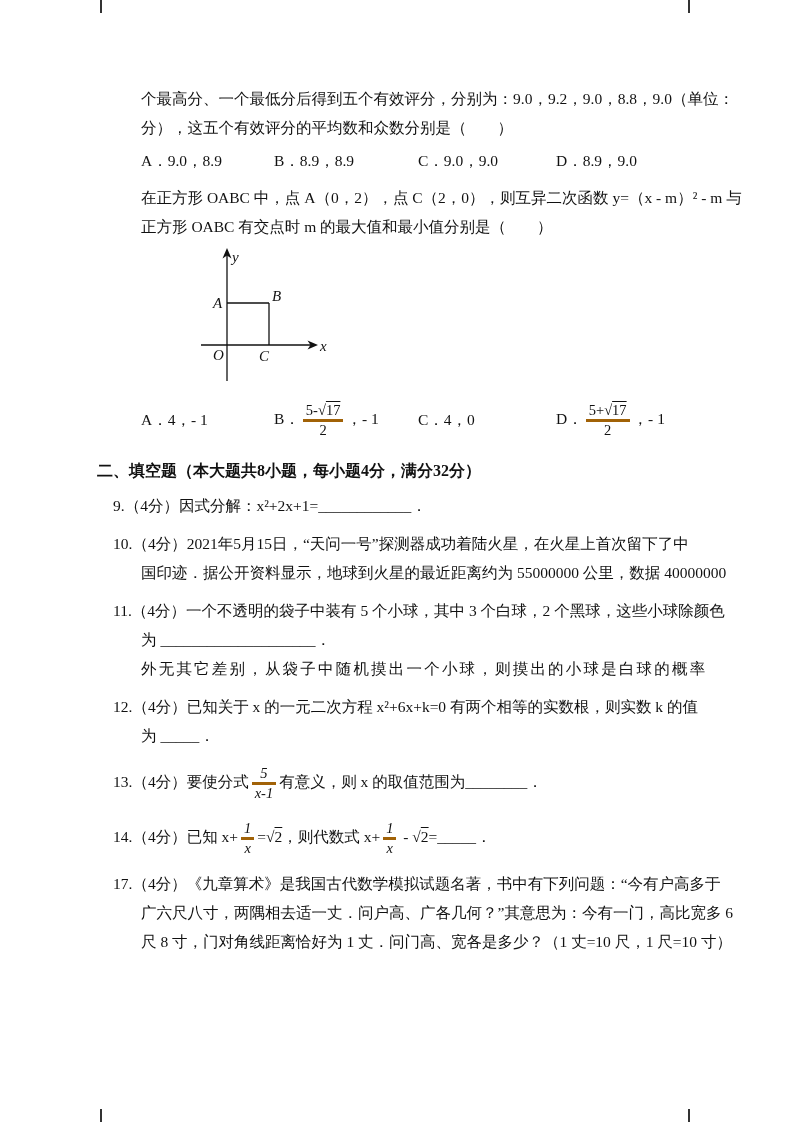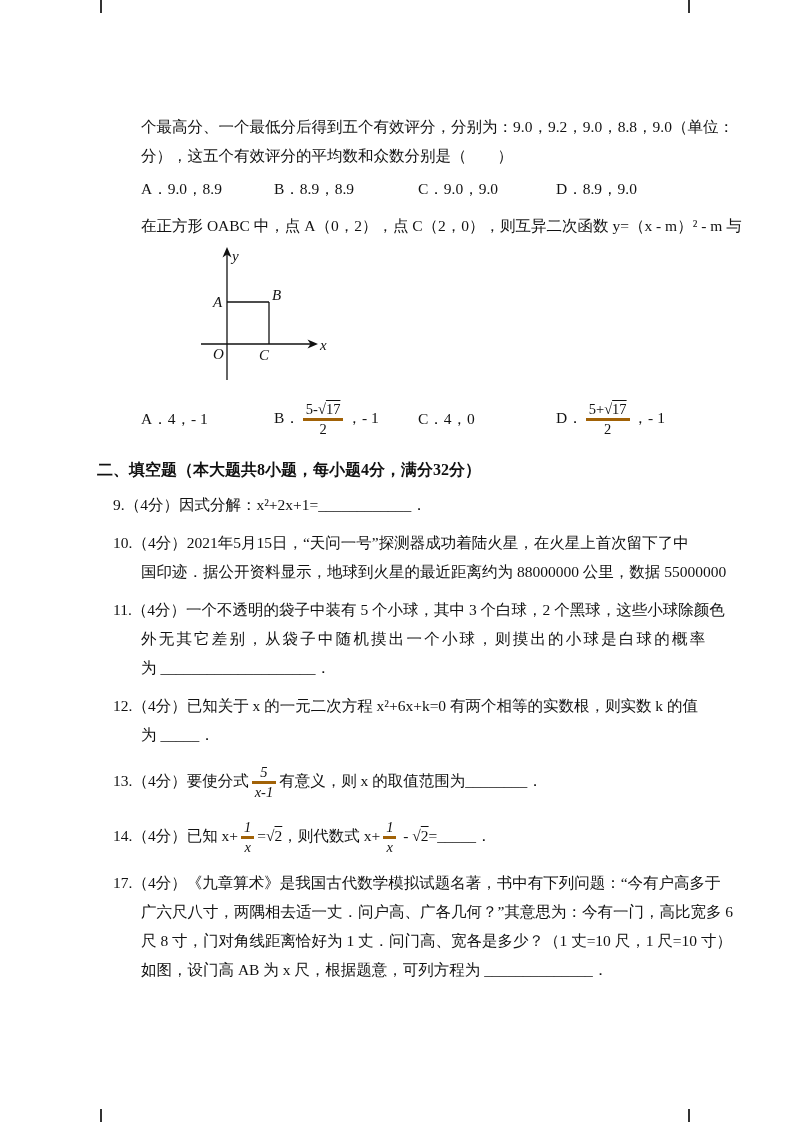--- a/index.html
+++ b/index.html
@@ -3,21 +3,21 @@
 <meta charset="utf-8">
 <style>
   * { box-sizing: border-box; }
   html,body { margin:0; padding:0; background:#888; }
   .page {
     position:relative; width:794px; height:1122px; margin:0 auto;
     background:#ffffff; color:#111;
     font-family:"Liberation Serif","DejaVu Serif",serif;
     font-size:15.5px; overflow:hidden;
   }
-  .content { position:absolute; left:113px; top:112px; width:576px; }
+  .content { position:absolute; left:113px; top:84px; width:576px; }
   .line { line-height:29px; white-space:nowrap; }
   .hang { padding-left:28px; }
   .first { margin-left:-28px; }
   .q { margin-bottom:9px; }
   .stretch { letter-spacing:2.2px; }
 
   .options-row { display:grid; grid-template-columns:133px 144px 138px auto; margin-top:5px; line-height:27px; }
   .q8-opts { align-items:center; min-height:50px; line-height:normal; margin-top:0; }
   .opt { white-space:nowrap;font-family:Liberation Serif, serif; }
 
@@ -54,20 +54,21 @@
       <div class="options-row">
         <span class="opt">A．9.0，8.9</span>
         <span class="opt">B．8.9，8.9</span>
         <span class="opt">C．9.0，9.0</span>
         <span class="opt">D．8.9，9.0</span>
       </div>
     </div>
 
     <div class="q hang">
       <div class="line">在正方形 OABC 中，点 A（0，2），点 C（2，0），则互异二次函数 y=（x - m）² - m 与</div>
+      <div class="line">正方形 OABC 有交点时 m 的最大值和最小值分别是（　　）</div>
 
       <div class="figure">
         <svg width="162" height="146" viewBox="0 0 162 146">
 
           <line x1="50" y1="10" x2="50" y2="136"></line>
           <polygon points="50,3 45.5,13.5 50,10.5 54.5,13.5" fill="#111"></polygon>
 
           <line x1="24" y1="100" x2="134" y2="100"></line>
           <polygon points="141,100 130.5,95.5 133.5,100 130.5,104.5" fill="#111"></polygon>
 
@@ -92,43 +93,42 @@
     </div>
 
     <div class="section-title">二、填空题（本大题共8小题，每小题4分，满分32分）</div>
 
     <div class="q hang">
       <div class="line first">9.（4分）因式分解：x²+2x+1=____________．</div>
     </div>
 
     <div class="q hang">
       <div class="line first">10.（4分）2021年5月15日，“天问一号”探测器成功着陆火星，在火星上首次留下了中</div>
-      <div class="line">国印迹．据公开资料显示，地球到火星的最近距离约为 88000000 公里，数据 55000000</div>
+      <div class="line">国印迹．据公开资料显示，地球到火星的最近距离约为 55000000 公里，数据 40000000</div>
     </div>
 
     <div class="q hang">
       <div class="line first">11.（4分）一个不透明的袋子中装有 5 个小球，其中 3 个白球，2 个黑球，这些小球除颜色</div>
+      <div class="line">为 ____________________．</div>
       <div class="line stretch">外无其它差别，从袋子中随机摸出一个小球，则摸出的小球是白球的概率</div>
-      <div class="line">为 ____________________．</div>
     </div>
 
     <div class="q hang">
       <div class="line first">12.（4分）已知关于 x 的一元二次方程 x²+6x+k=0 有两个相等的实数根，则实数 k 的值</div>
       <div class="line">为 _____．</div>
     </div>
 
     <div class="q hang mathline">
       <div class="line first"><span>13.（4分）要使分式</span><span class="frac var"><span class="fnum">5</span><span class="fden">x-1</span></span><span>有意义，则 x 的取值范围为________．</span></div>
     </div>
 
     <div class="q hang mathline">
       <div class="line first"><span>14.（4分）已知 x+</span><span class="frac var"><span class="fnum">1</span><span class="fden">x</span></span><span>=</span><span>√</span><span class="rad">2</span><span>，则代数式 x+</span><span class="frac var"><span class="fnum">1</span><span class="fden">x</span></span><span> - </span><span>√</span><span class="rad">2</span><span>=</span><span>_____．</span></div>
     </div>
 
     <div class="q hang">
       <div class="line first">17.（4分）《九章算术》是我国古代数学模拟试题名著，书中有下列问题：“今有户高多于</div>
       <div class="line">广六尺八寸，两隅相去适一丈．问户高、广各几何？”其意思为：今有一门，高比宽多 6</div>
       <div class="line">尺 8 寸，门对角线距离恰好为 1 丈．问门高、宽各是多少？（1 丈=10 尺，1 尺=10 寸）</div>
-      <div class="line">如图，设门高 AB 为 x 尺，根据题意，可列方程为 ______________．</div>
     </div>
 
   </div>
 </div>
 
 </body></html>

